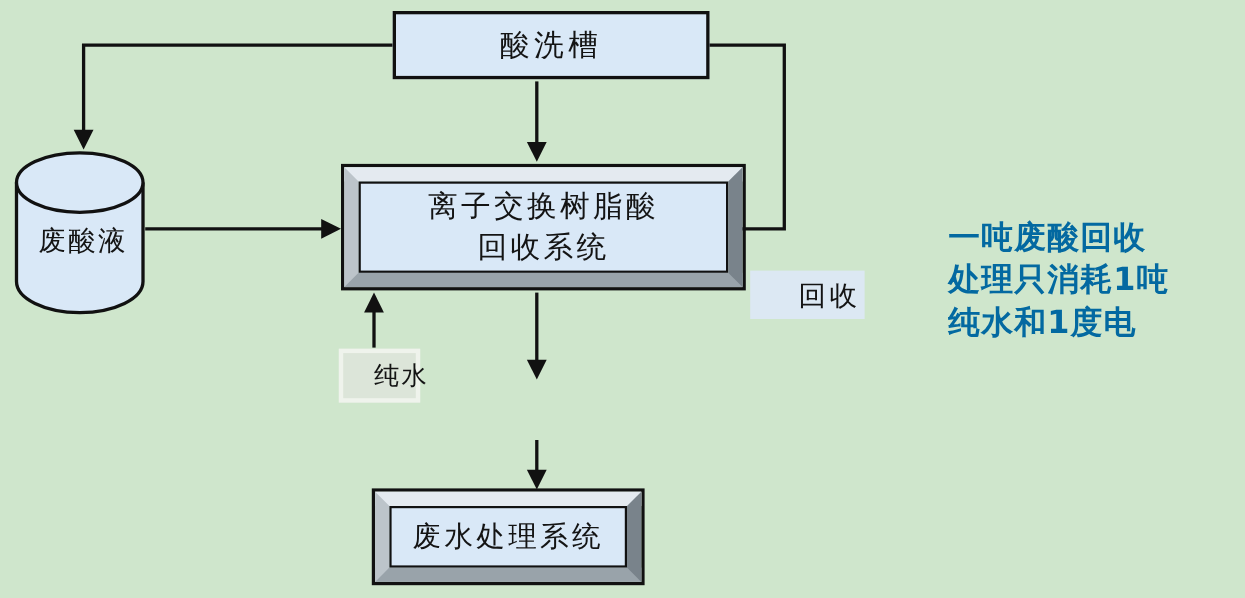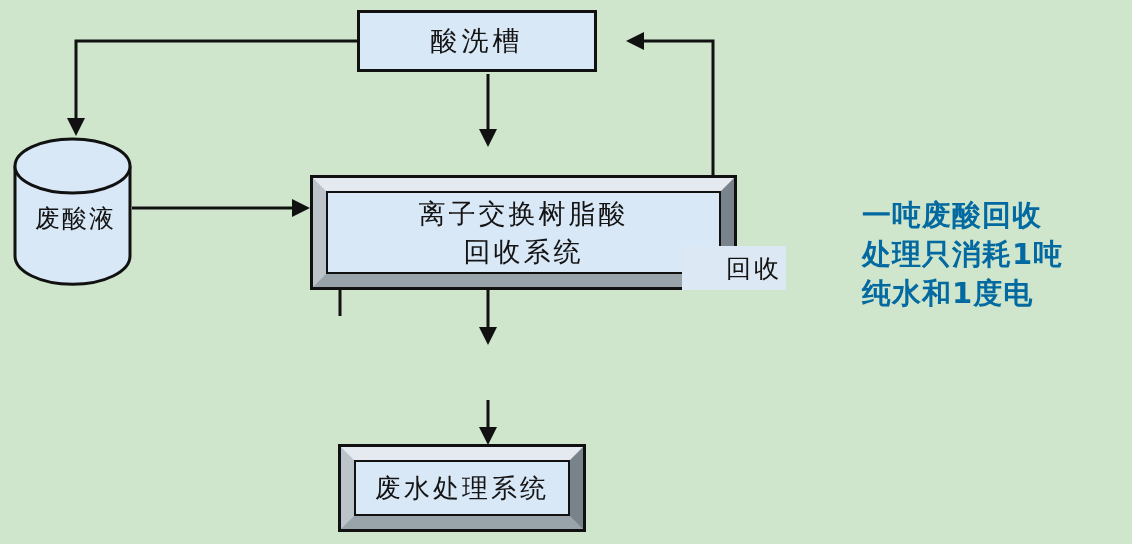--- a/index.html
+++ b/index.html
@@ -112,33 +112,36 @@
     </g>
 
     <g>
       <path d="M15,166 L15,256 A57,28 0 0 0 130,256 L130,166" fill="#d9e8f7" stroke="#111" stroke-width="3"></path>
       <ellipse cx="72.5" cy="166" rx="57.5" ry="27" fill="#d9e8f7" stroke="#111" stroke-width="3"></ellipse>
     </g>
   </svg>
 
   <div class="cyl-label" style="left:35px;top:202px;">废酸液</div>
 
-  <div class="rect-node" style="left:357px;top:10px;width:240px;height:62px;">
+  <div class="rect-node" style="left:357px;top:10px;width:288px;height:62px;">
     <span>酸洗槽</span>
   </div>
 
-  <div class="bevel-outer" style="left:310px;top:149px;width:427px;height:115px;margin-top:26px;">
+  <div class="bevel-outer" style="left:310px;top:149px;width:368px;height:115px;">
     <div class="bevel-frame">
       <div class="bevel-inner">
         <div class="line">离子交换树脂酸</div>
         <div class="line">回收系统</div>
       </div>
     </div>
   </div>
 
+  <div class="tag tag-purewater" style="left:308px;top:317px;width:74px;height:49px;">
+    <span>纯水</span>
+  </div>
 
   <div class="tag tag-recovered" style="left:682px;top:246px;width:104px;height:44px;">
     <span>回收</span>
   </div>
 
 
   <div class="bevel-outer" style="left:338px;top:444px;width:248px;height:88px;">
     <div class="bevel-frame">
       <div class="bevel-inner">
         <div class="line" style="font-size:26px;">废水处理系统</div>

